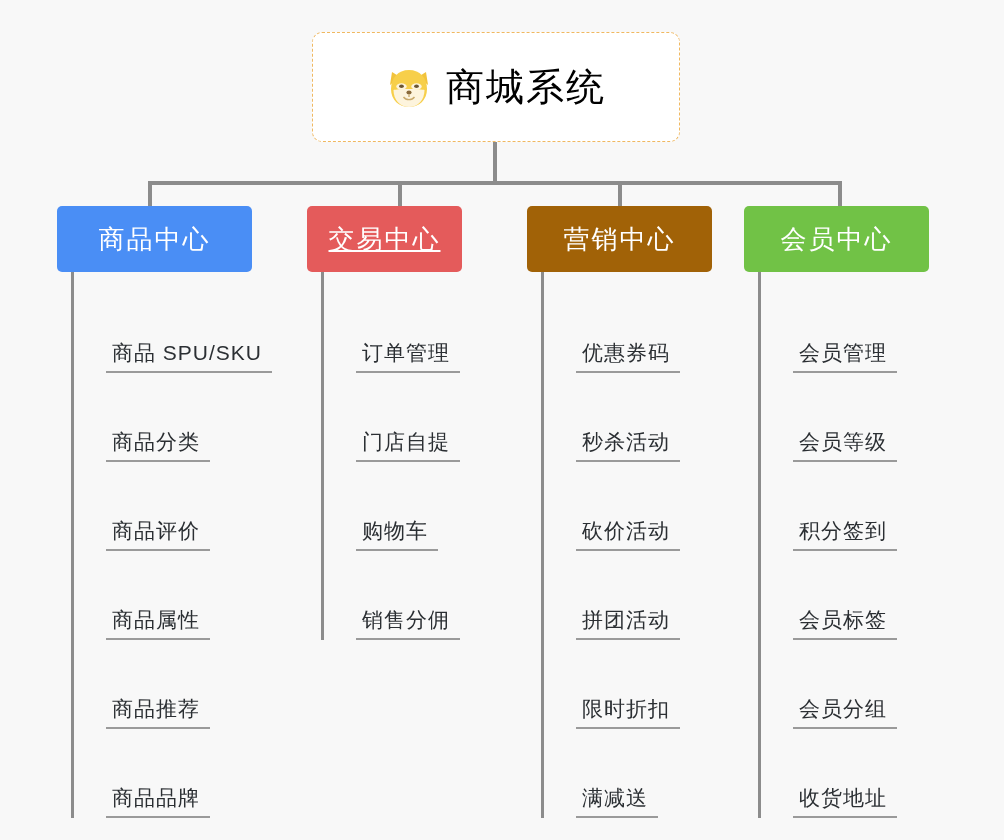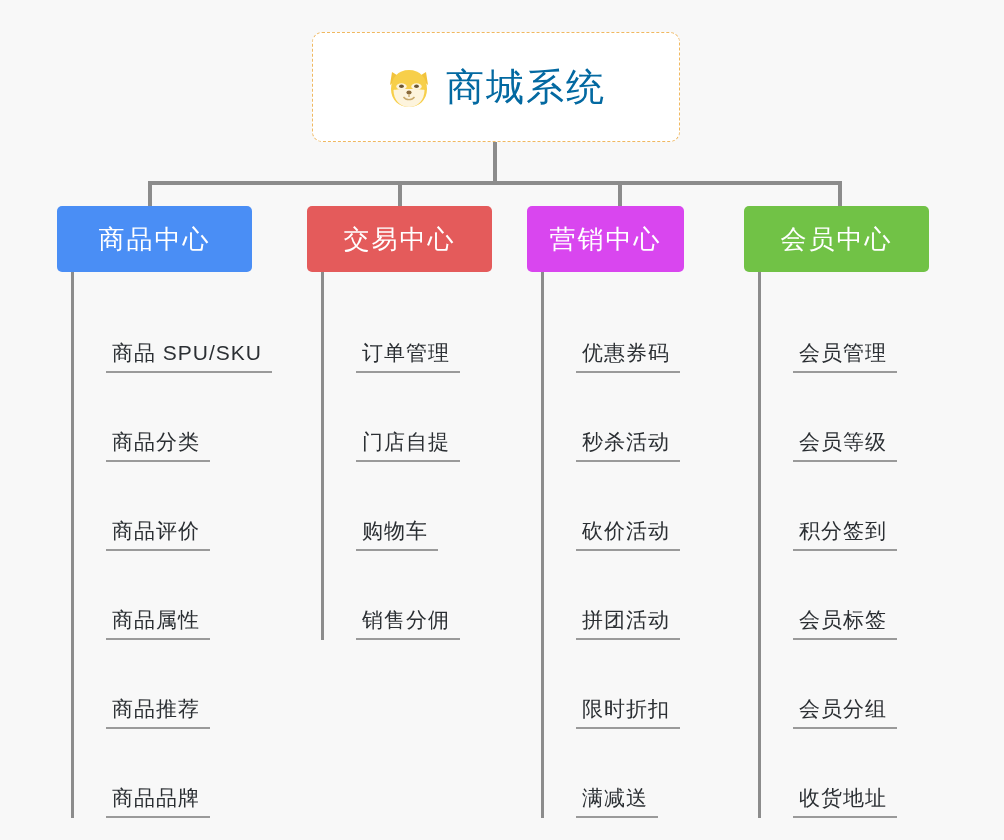--- a/index.html
+++ b/index.html
@@ -47,21 +47,21 @@
     flex: none;
   }
   
   .shiba {
     position: absolute;
     left: 0; top: 2px;
     width: 46px; height: 44px;
   }
   .root-title {
     font-size: 38px;
-    color: #0369a1;
+    color: #000000;
     letter-spacing: 2px;
     white-space: nowrap;
     font-weight: normal;
   }
 
   
   .conn {
     position: absolute;
     background: #8c8c8c;
   }
@@ -110,23 +110,23 @@
     padding: 0 10px 7px 6px;
     border-bottom: 2px solid #9a9a9a;
     white-space: nowrap;
     letter-spacing: 1px;
   }
 
   
   #col-0 { left: 57px; }
   #col-0 .col-head { width: 195px; background: #4a8ef5; }
   #col-1 { left: 307px; }
-  #col-1 .col-head { width: 185px; background: #e45b5b; }
+  #col-1 .col-head { width: 155px; background: #e45b5b; text-decoration: underline; }
   #col-2 { left: 527px; }
-  #col-2 .col-head { width: 157px; background: #d946ef; }
+  #col-2 .col-head { width: 185px; background: #a16207; }
   #col-3 { left: 744px; }
   #col-3 .col-head { width: 185px; background: #71c246; }
 </style>
 </head>
 <body>
 
 <div id="canvas">
 
   <div class="root-node">
     <span class="root-emoji">

